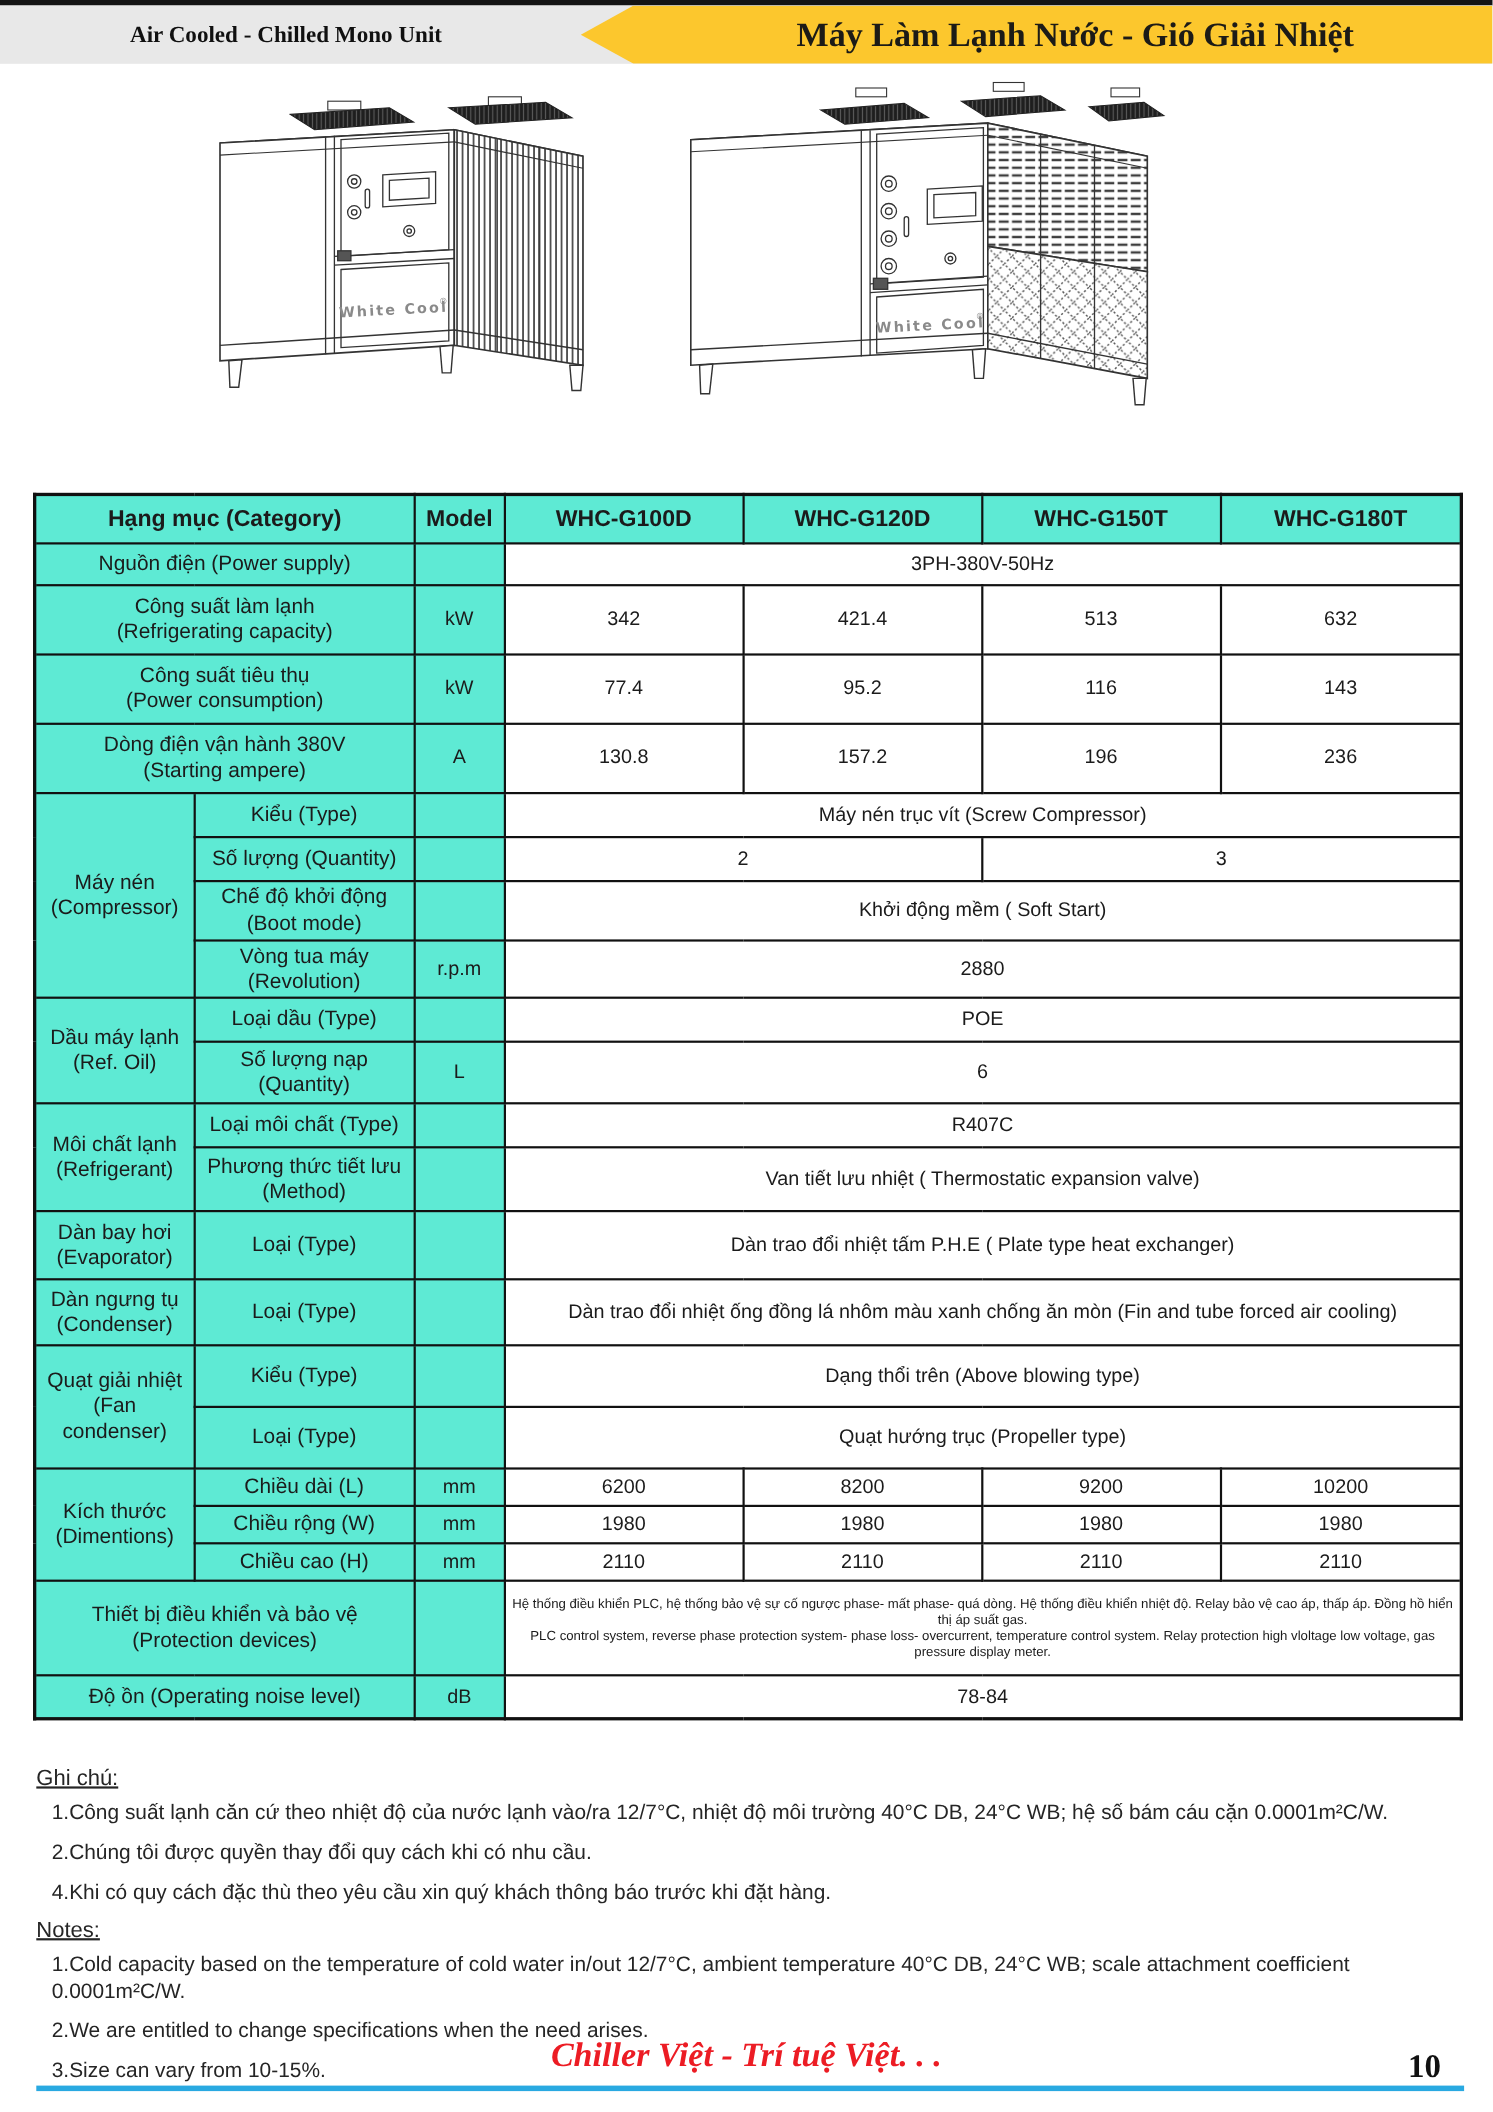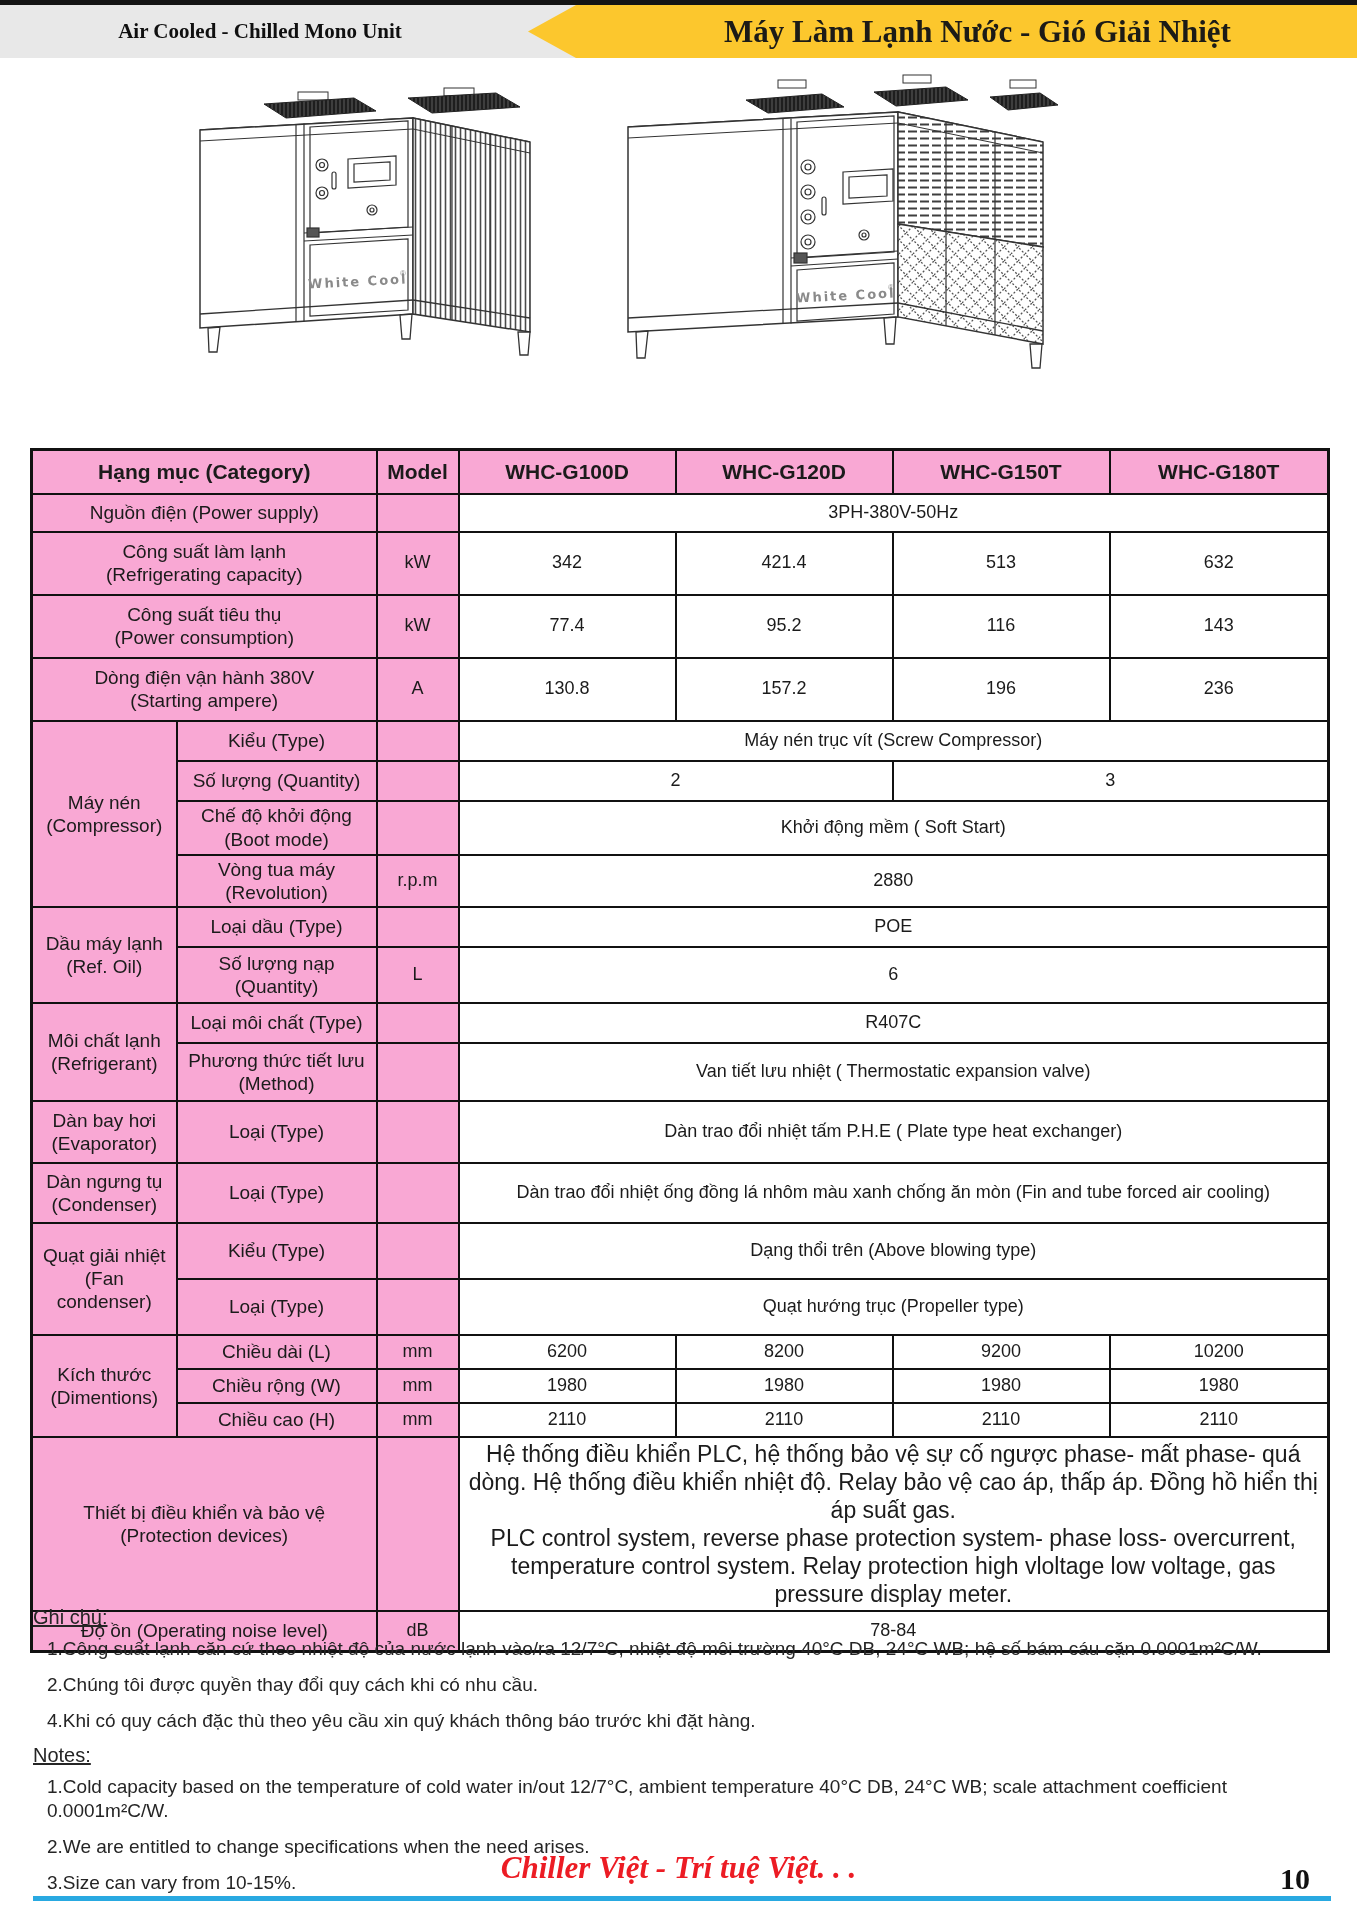--- a/index.html
+++ b/index.html
@@ -20,24 +20,24 @@
   
   .draw-left{left:158px;top:80px;}
   .draw-right{left:598px;top:72px;}
   svg text.brand{font-family:"DejaVu Sans",sans-serif;font-weight:bold;letter-spacing:2px;fill:#8a8a8a;}
 
   
   .spec-wrap{left:30px;top:448px;}
   table.spec{border-collapse:collapse;table-layout:fixed;width:1297px;border:3px solid #111;}
   .spec td{border:2px solid #111;text-align:center;vertical-align:middle;padding:2px 6px;
     font-size:18px;line-height:1.22;white-space:pre-line;color:#1b1b1b;}
-  .spec td.y{background:#f9a8d4;}
+  .spec td.y{background:#5eead4;}
   .spec tr.head td{font-size:21px;font-weight:bold;}
   .spec td.lab{font-size:19px;margin-top:40px;}
-  .spec td.small{font-size:23px;}
+  .spec td.small{font-size:12px;}
 
   
   .notes{left:33px;top:1600px;width:1302px;font-size:19px;color:#252525;}
   .notes .heading{font-size:20px;text-decoration:underline;margin:6px 0 8px 0;font-weight:normal;}
   .notes .item{margin:0 0 12px 14px;line-height:1.25;}
 
   
   .slogan{left:0;top:1850px;width:1357px;text-align:center;font-family:"Liberation Serif",serif;
     font-style:italic;font-weight:bold;font-size:31px;color:#EC1C24;}
   .pageno{left:1280px;top:1862px;font-family:"Liberation Serif",serif;font-weight:bold;

